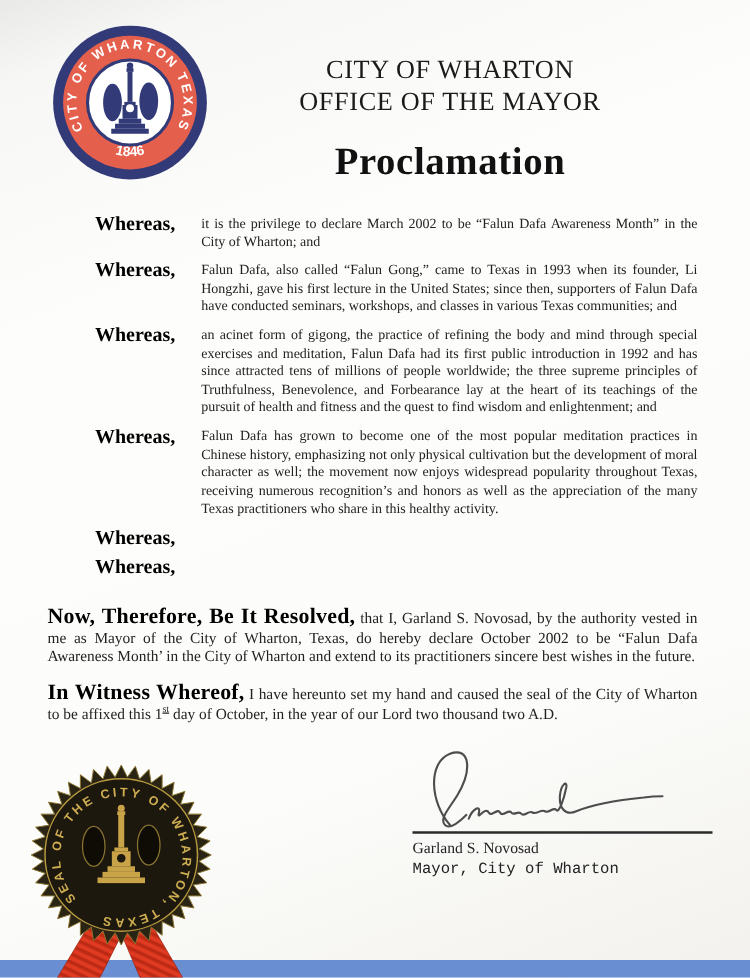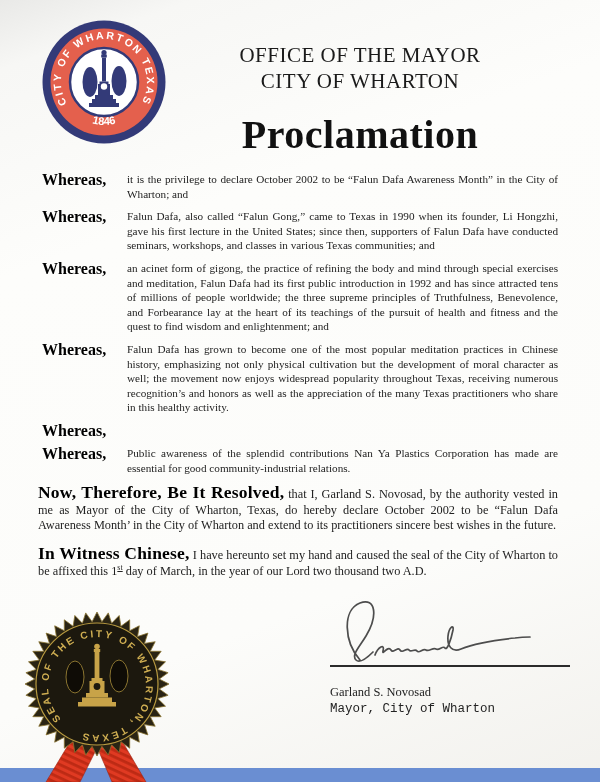--- a/index.html
+++ b/index.html
@@ -6,35 +6,35 @@
   body{
     width:600px;height:782px;position:relative;overflow:hidden;
     background:linear-gradient(160deg,#e9e9e7 0%,#f7f7f5 7%,#fdfdfb 28%,#fcfcfa 72%,#f2f1ed 100%);
     font-family:"Liberation Serif","DejaVu Serif",serif;color:#1d1d1d;
   }
   .blue-band{position:absolute;left:0;bottom:0;width:600px;height:14px;background:#6a8ed2;}
   
   .city-seal{position:absolute;left:42px;top:20px;width:124px;height:124px;}
   .header-block{position:absolute;left:168px;top:42px;width:384px;text-align:center;}
   .org-line{font-size:21px;line-height:26px;letter-spacing:.5px;color:#1a1a1a;}
-  .doc-title{font-size:40px;font-weight:bold;letter-spacing:.5px;margin-top:17px;color:#111;}
+  .doc-title{font-size:31px;font-weight:bold;letter-spacing:.5px;margin-top:17px;color:#111;}
   
   .main-text{position:absolute;left:38px;top:172px;width:520px;}
   .whereas-row{display:flex;margin-bottom:8px;}
-  .whereas-label{width:85px;margin-left:4px;flex:0 0 auto;font-weight:bold;font-size:16px;line-height:15px;color:#000;}
+  .whereas-label{width:85px;margin-left:38px;flex:0 0 auto;font-weight:bold;font-size:16px;line-height:15px;color:#000;}
   .whereas-body{flex:1 1 auto;font-size:11.2px;line-height:14.6px;text-align:justify;color:#222;}
-  .closing-para{font-size:12.3px;line-height:15.6px;text-align:justify;color:#222;margin-top:10px;}
+  .closing-para{font-size:12.3px;line-height:15.6px;text-align:justify;color:#222;margin-top:24px;}
   .closing-para + .closing-para{margin-top:10px;}
   .closing-lead{font-weight:bold;font-size:17.5px;letter-spacing:.2px;color:#000;}
   sup{font-size:8px;vertical-align:super;line-height:0;text-decoration:underline;}
   
   .sig-block{position:absolute;left:330px;top:598px;width:245px;}
   .sig-image{display:block;width:245px;height:66px;}
   .sig-line{border-top:2px solid #2b2b2b;width:240px;height:0;margin-top:1px;}
-  .sig-name{font-size:12.5px;line-height:17px;margin-top:17px;color:#222;}
+  .sig-name{font-size:12.5px;line-height:17px;margin-top:3px;color:#222;}
   .sig-title{font-size:12.5px;line-height:17px;color:#222;font-family:Liberation Mono, monospace;}
   
   .gold-seal{position:absolute;left:20px;top:612px;width:152px;height:170px;}
 </style>
 </head>
 <body>
 
 <svg class="city-seal" viewBox="0 0 124 124" aria-hidden="true">
   <circle cx="62" cy="62" r="61.5" fill="#333a78"></circle>
   <circle cx="62" cy="62" r="53.5" fill="#e4604d"></circle>
@@ -60,54 +60,53 @@
   </defs>
   <text font-family="Liberation Sans, sans-serif" font-size="10.5" font-weight="bold" fill="#ffffff">
     <textPath href="#sealTopArc" startOffset="0" textLength="178" lengthAdjust="spacing">CITY OF WHARTON TEXAS</textPath>
   </text>
   <text font-family="Liberation Sans, sans-serif" font-size="11" font-weight="bold" fill="#ffffff" text-anchor="middle">
     <textPath href="#sealBotArc" startOffset="50%">1846</textPath>
   </text>
 </svg>
 
 <div class="header-block">
+  <div class="org-line">CITY OF WHARTON</div>
   <div class="org-line">OFFICE OF THE MAYOR</div>
-  <div class="org-line">CITY OF WHARTON</div>
   <div class="doc-title">Proclamation</div>
 </div>
 
 <div class="main-text">
 
   <div class="whereas-row">
     <div class="whereas-label">Whereas,</div>
-    <div class="whereas-body">it is the privilege to declare October 2002 to be “Falun Dafa Awareness Month” in the City of Wharton; and</div>
+    <div class="whereas-body">it is the privilege to declare March 2002 to be “Falun Dafa Awareness Month” in the City of Wharton; and</div>
   </div>
   <div class="whereas-row">
     <div class="whereas-label">Whereas,</div>
-    <div class="whereas-body">Falun Dafa, also called “Falun Gong,” came to Texas in 1990 when its founder, Li Hongzhi, gave his first lecture in the United States; since then, supporters of Falun Dafa have conducted seminars, workshops, and classes in various Texas communities; and</div>
+    <div class="whereas-body">Falun Dafa, also called “Falun Gong,” came to Texas in 1993 when its founder, Li Hongzhi, gave his first lecture in the United States; since then, supporters of Falun Dafa have conducted seminars, workshops, and classes in various Texas communities; and</div>
   </div>
   <div class="whereas-row">
     <div class="whereas-label">Whereas,</div>
     <div class="whereas-body">an acinet form of gigong, the practice of refining the body and mind through special exercises and meditation, Falun Dafa had its first public introduction in 1992 and has since attracted tens of millions of people worldwide; the three supreme principles of Truthfulness, Benevolence, and Forbearance lay at the heart of its teachings of the pursuit of health and fitness and the quest to find wisdom and enlightenment; and</div>
   </div>
   <div class="whereas-row">
     <div class="whereas-label">Whereas,</div>
     <div class="whereas-body">Falun Dafa has grown to become one of the most popular meditation practices in Chinese history, emphasizing not only physical cultivation but the development of moral character as well; the movement now enjoys widespread popularity throughout Texas, receiving numerous recognition’s and honors as well as the appreciation of the many Texas practitioners who share in this healthy activity.</div>
   </div>
   <div class="whereas-row">
     <div class="whereas-label">Whereas,</div>
   </div>
   <div class="whereas-row">
     <div class="whereas-label">Whereas,</div>
-    <div class="whereas-body">Public awareness of the splendid contributions Nan Ya Plastics Corporation has made are essential for good community-industrial relations.</div>
   </div>
 
   <p class="closing-para"><span class="closing-lead">Now, Therefore, Be It Resolved,</span><span> that I, Garland S. Novosad, by the authority vested in me as Mayor of the City of Wharton, Texas, do hereby declare October 2002 to be “Falun Dafa Awareness Month’ in the City of Wharton and extend to its practitioners sincere best wishes in the future.</span></p>
 
-  <p class="closing-para"><span class="closing-lead">In Witness Chinese,</span><span> I have hereunto set my hand and caused the seal of the City of Wharton to be affixed this 1</span><sup>st</sup><span> day of March, in the year of our Lord two thousand two A.D.</span></p>
+  <p class="closing-para"><span class="closing-lead">In Witness Whereof,</span><span> I have hereunto set my hand and caused the seal of the City of Wharton to be affixed this 1</span><sup>st</sup><span> day of October, in the year of our Lord two thousand two A.D.</span></p>
 </div>
 
 <div class="sig-block">
   <svg class="sig-image" viewBox="0 0 245 66" aria-hidden="true">
     <g fill="none" stroke="#4d4d4d" stroke-width="1.7" stroke-linecap="round">
       <path d="M 30,62 C 14,44 12,12 30,5 C 46,-1 48,18 36,38 C 30,48 21,57 26,62 C 30,66 38,59 43,54"></path>
       <path d="M 45,57 C 48,49 55,45 53,53 C 52,58 58,47 61,52 C 63,56 68,48 70,52 C 72,56 77,49 79,52 C 81,55 85,50 87,53 C 89,56 93,50 96,52 C 99,54 103,49 106,51 C 109,53 113,47 115,50 C 117,53 121,42 123,32 C 124,26 119,29 118,38 C 117,48 122,55 131,51 C 143,46 165,42 185,40 C 192,39 197,39 200,39"></path>
     </g>
   </svg>
   <div class="sig-line"></div>

